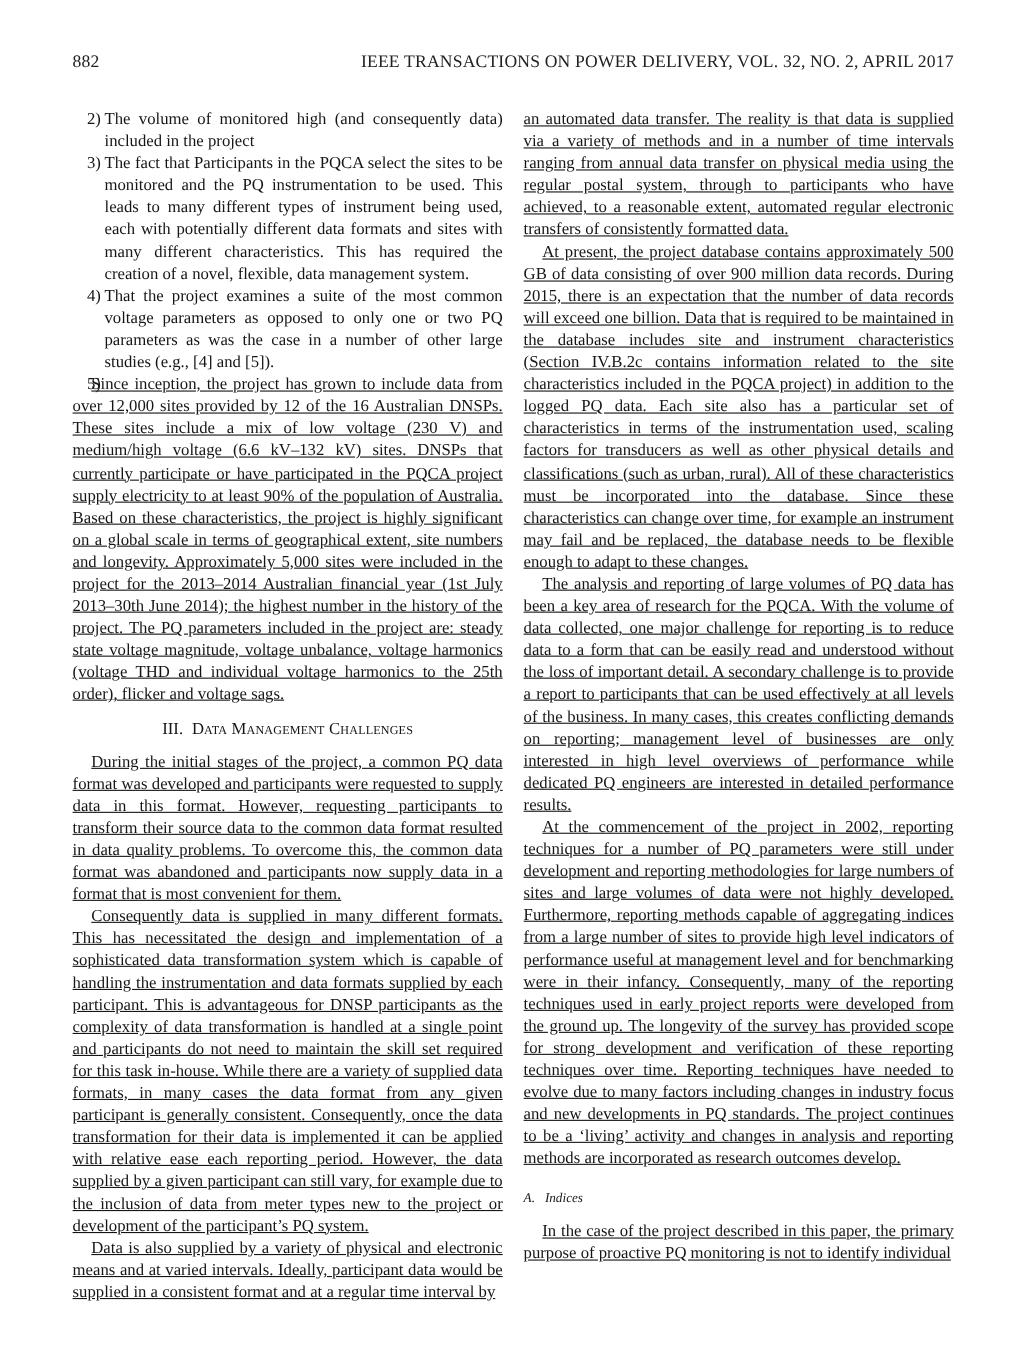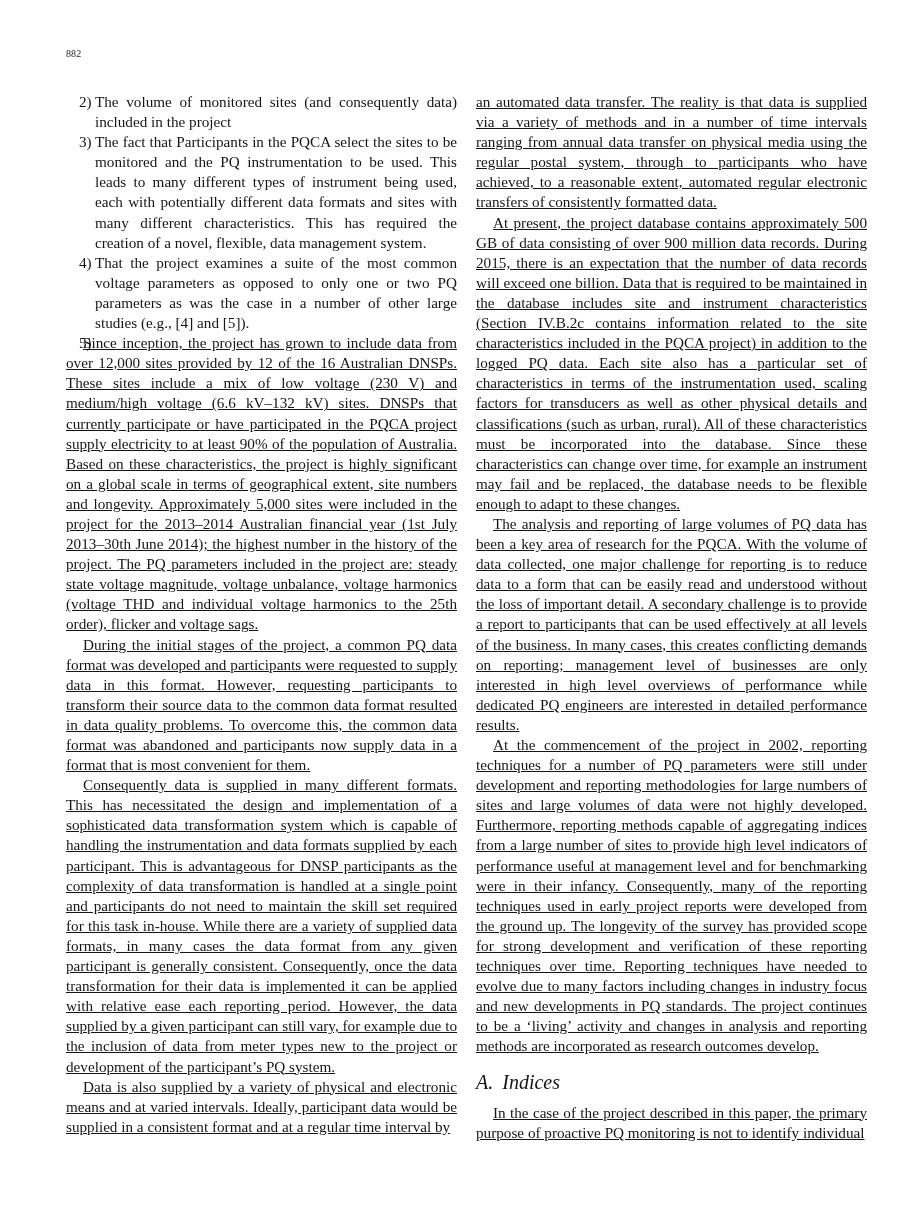--- a/index.html
+++ b/index.html
@@ -12,21 +12,21 @@
   }
   .page {
     width: 924px; height: 1232px;
     padding: 48px 57px 0 66px;
     background: #ffffff;
   }
   .running-head {
     display: flex;
     justify-content: space-between;
     align-items: baseline;
-    font-size: 10px;
+    font-size: 16px;
     letter-spacing: 0.01em;
     color: #222;
   }
   .columns {
     display: flex;
     gap: 19px;
     margin-top: 33px;
   }
   .col {
     width: 391px;
@@ -43,61 +43,65 @@
   h2.section-heading {
     font-size: 15.2px;
     font-weight: normal;
     text-align: center;
     margin: 11px 0 10px 0;
     text-indent: 0;
   }
   .heading-num { margin-right: 8px; }
   .sc { font-variant: small-caps; letter-spacing: 0.01em; }
   h3.subsection {
-    font-size: 20px;
+    font-size: 12px;
     font-weight: normal;
     font-style: italic;
     text-align: left;
     margin: 15px 0 11px 0;
     text-indent: 0;
   }
   .sub-label { margin-right: 9px; }
 </style>
 </head>
 <body>
 
 <div class="page">
 
   <header class="running-head">
     <span>882</span>
+    <span>IEEE TRANSACTIONS ON POWER DELIVERY, VOL. 32, NO. 2, APRIL 2017</span>
   </header>
 
   <main class="columns">
 
     <section class="col">
       <ol class="numbered-list">
         <li>
           <span class="li-num">2)</span>
-          <span>The volume of monitored sites (and consequently data) included in the project</span>
+          <span>The volume of monitored high (and consequently data) included in the project</span>
         </li>
         <li>
           <span class="li-num">3)</span>
           <span>The fact that Participants in the PQCA select the sites to be monitored and the PQ instrumentation to be used. This leads to many different types of instrument being used, each with potentially different data formats and sites with many different characteristics. This has required the creation of a novel, flexible, data management system.</span>
         </li>
         <li>
           <span class="li-num">4)</span>
           <span>That the project examines a suite of the most common voltage parameters as opposed to only one or two PQ parameters as was the case in a number of other large studies (e.g., [4] and [5]).</span>
         </li>
         <li>
           <span class="li-num">5)</span>
         </li>
       </ol>
 
       <p>Since inception, the project has grown to include data from over 12,000 sites provided by 12 of the 16 Australian DNSPs. These sites include a mix of low voltage (230 V) and medium/high voltage (6.6 kV–132 kV) sites. DNSPs that currently participate or have participated in the PQCA project supply electricity to at least 90% of the population of Australia. Based on these characteristics, the project is highly significant on a global scale in terms of geographical extent, site numbers and longevity. Approximately 5,000 sites were included in the project for the 2013–2014 Australian financial year (1st July 2013–30th June 2014); the highest number in the history of the project. The PQ parameters included in the project are: steady state voltage magnitude, voltage unbalance, voltage harmonics (voltage THD and individual voltage harmonics to the 25th order), flicker and voltage sags.</p>
 
+      <h2 class="section-heading">
+        <span class="heading-num">III.</span><span class="sc">Data Management Challenges</span>
+      </h2>
 
       <p>During the initial stages of the project, a common PQ data format was developed and participants were requested to supply data in this format. However, requesting participants to transform their source data to the common data format resulted in data quality problems. To overcome this, the common data format was abandoned and participants now supply data in a format that is most convenient for them.</p>
       <p>Consequently data is supplied in many different formats. This has necessitated the design and implementation of a sophisticated data transformation system which is capable of handling the instrumentation and data formats supplied by each participant. This is advantageous for DNSP participants as the complexity of data transformation is handled at a single point and participants do not need to maintain the skill set required for this task in-house. While there are a variety of supplied data formats, in many cases the data format from any given participant is generally consistent. Consequently, once the data transformation for their data is implemented it can be applied with relative ease each reporting period. However, the data supplied by a given participant can still vary, for example due to the inclusion of data from meter types new to the project or development of the participant’s PQ system.</p>
       <p>Data is also supplied by a variety of physical and electronic means and at varied intervals. Ideally, participant data would be supplied in a consistent format and at a regular time interval by</p>
     </section>
 
     <section class="col">
       <p class="noindent">an automated data transfer. The reality is that data is supplied via a variety of methods and in a number of time intervals ranging from annual data transfer on physical media using the regular postal system, through to participants who have achieved, to a reasonable extent, automated regular electronic transfers of consistently formatted data.</p>
       <p>At present, the project database contains approximately 500 GB of data consisting of over 900 million data records. During 2015, there is an expectation that the number of data records will exceed one billion. Data that is required to be maintained in the database includes site and instrument characteristics (Section IV.B.2c contains information related to the site characteristics included in the PQCA project) in addition to the logged PQ data. Each site also has a particular set of characteristics in terms of the instrumentation used, scaling factors for transducers as well as other physical details and classifications (such as urban, rural). All of these characteristics must be incorporated into the database. Since these characteristics can change over time, for example an instrument may fail and be replaced, the database needs to be flexible enough to adapt to these changes.</p>
 

